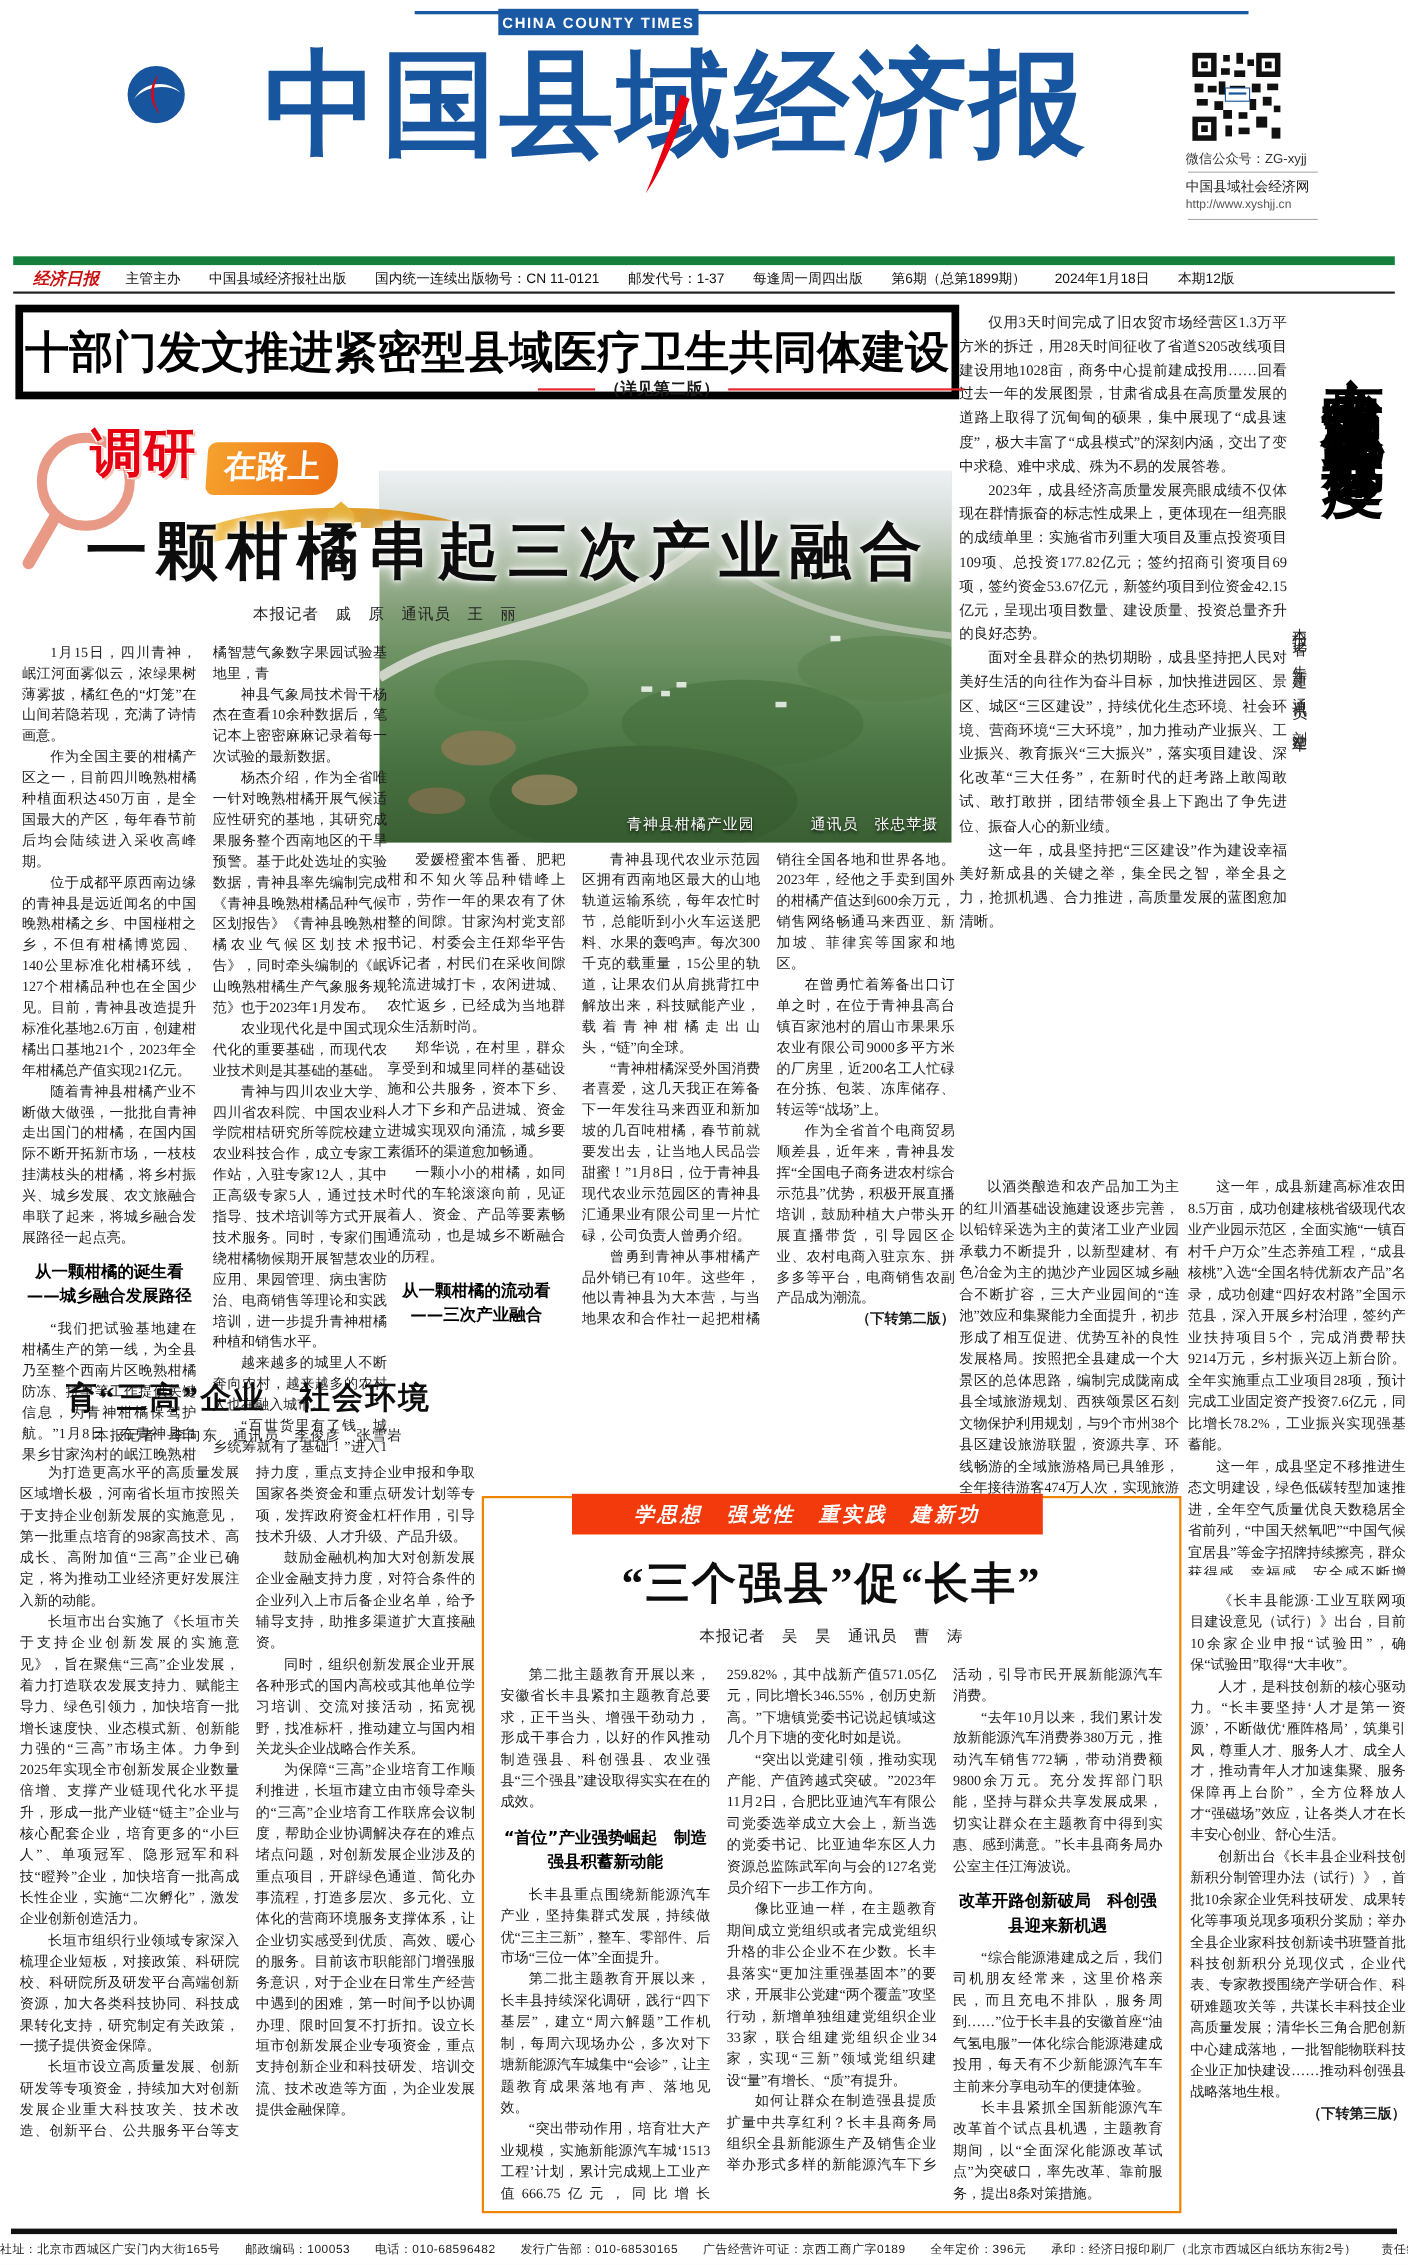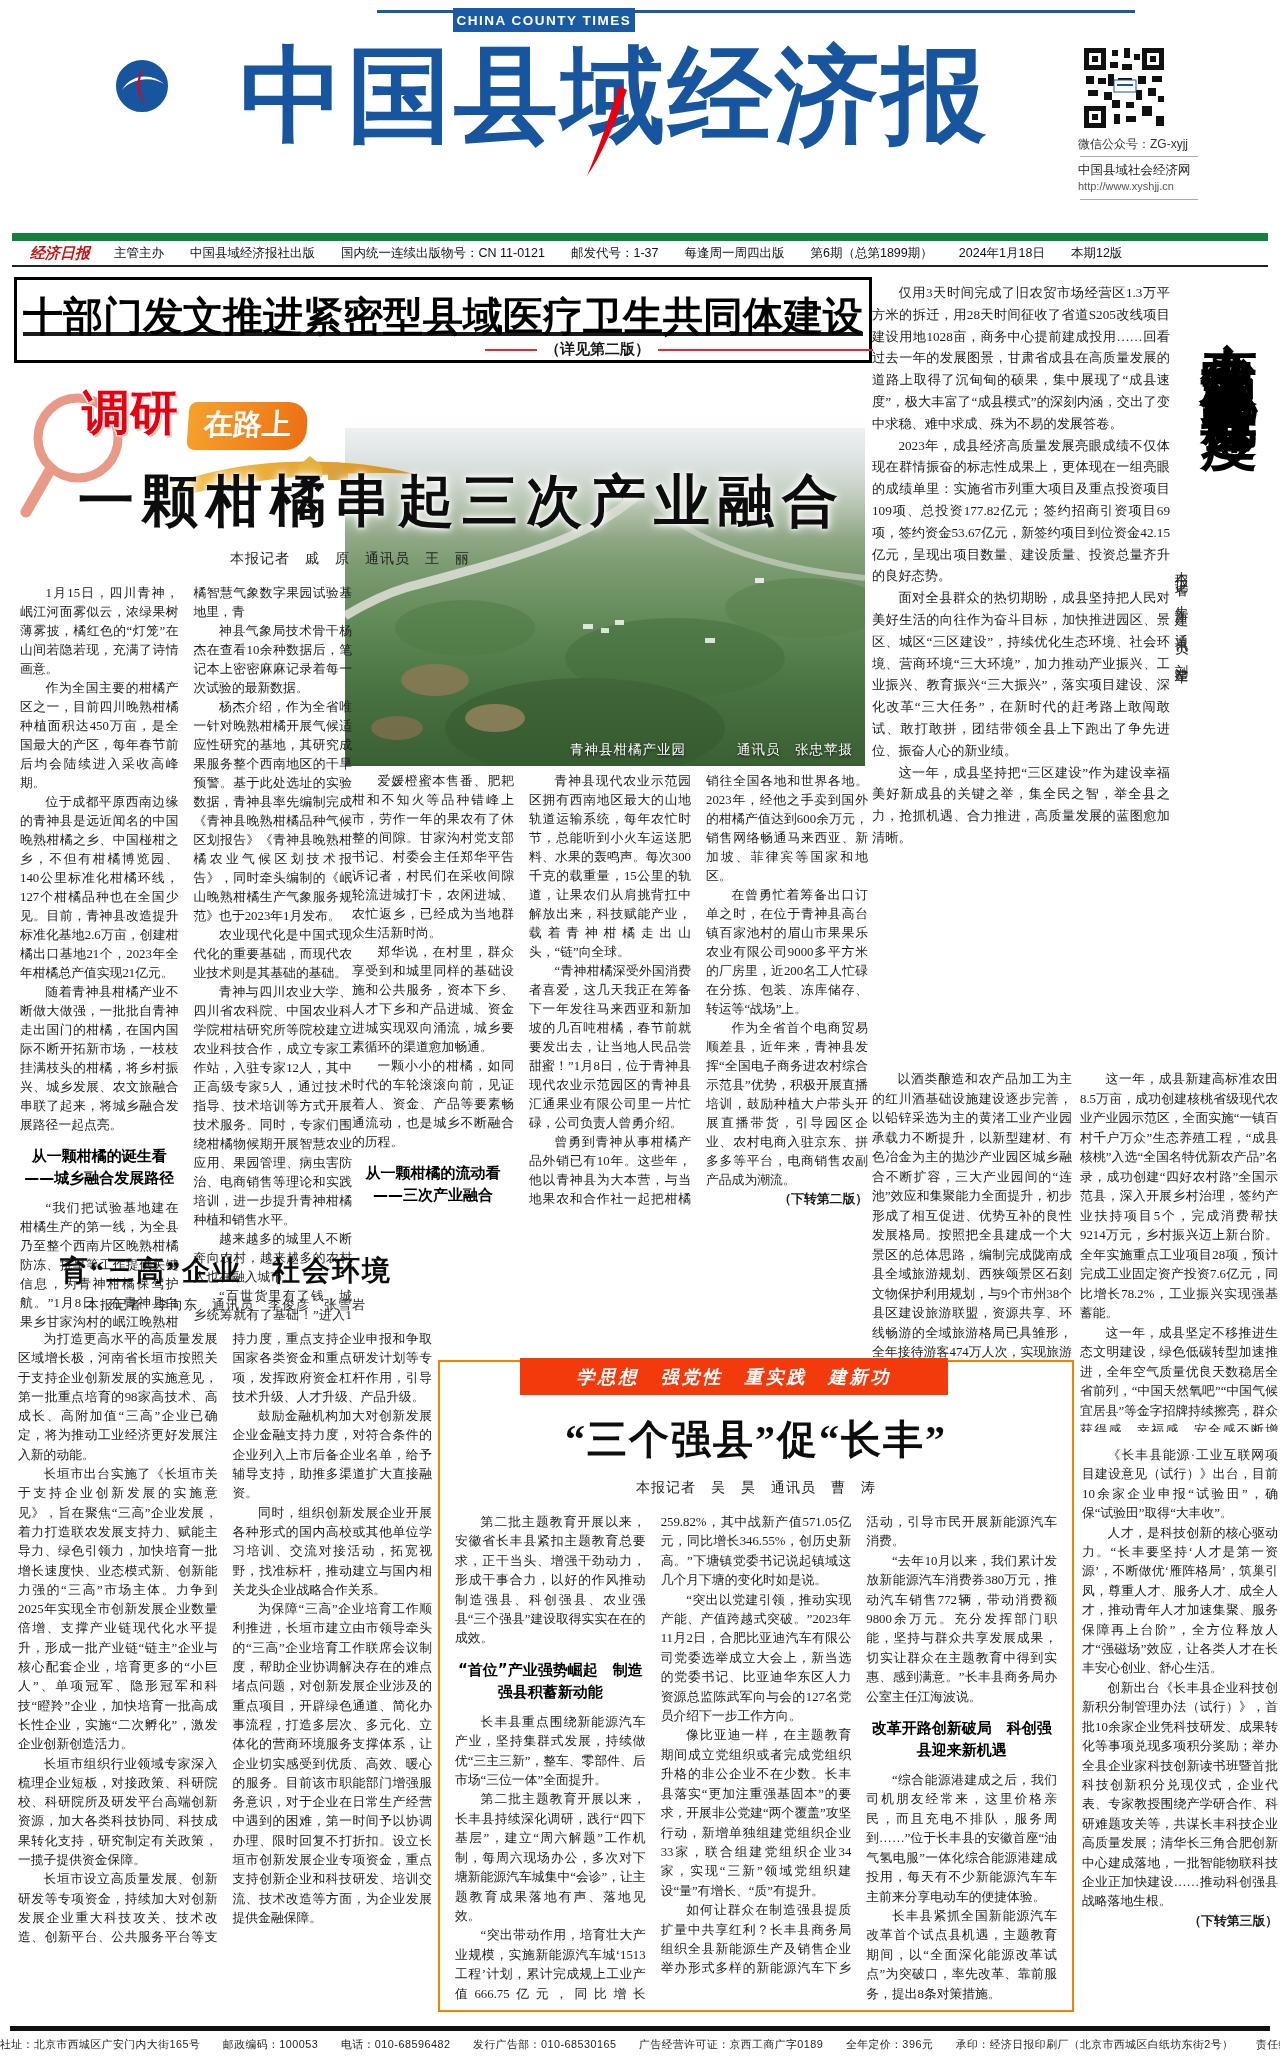--- a/index.html
+++ b/index.html
@@ -14,21 +14,21 @@
   .qr-meta { font-family:"Liberation Sans",sans-serif; color:#333; font-size:12px; }
   .qr-divider { background:#aaa; height:1px; }
   .site-name { font-size:12.5px; color:#222; }
   .site-url { font-size:11px; color:#555; }
 
   
   .info-bar { border-top:8px solid #15803d; border-bottom:2px solid #222; display:flex; align-items:center; gap:24px; padding:0 18px; font-size:12.5px; color:#111; font-family:"Liberation Sans",sans-serif; white-space:nowrap; }
   .sponsor-script { color:#c11; font-family:"Liberation Serif",serif; font-style:italic; font-weight:bold; font-size:15px; }
 
   
-  .banner { border:3px solid #000000;text-decoration:underline; }
+  .banner { border:7px solid #000000; }
   .banner-headline { font-family:"DejaVu Sans","Liberation Sans",sans-serif; font-weight:900; font-size:40px; color:#000; text-align:center; margin-top:9px; letter-spacing:0px; }
   .banner-note-row { position:absolute; left:468px; top:60px; width:388px; display:flex; align-items:center; gap:8px; }
   .red-line { background:#e8282d; height:2px; }
   .banner-note { font-family:"Liberation Sans",sans-serif; font-weight:bold; font-size:15px; white-space:nowrap; }
 
   
   .badge-main { font-family:"DejaVu Sans","Liberation Sans",sans-serif; font-weight:900; font-size:48px; color:#e60012; text-shadow:-1px -1px 0 #fff,1px -1px 0 #fff,-1px 1px 0 #fff,2px 2px 0 #f5c9b8; line-height:1; }
   .badge-ribbon { background:linear-gradient(100deg,#f6a22e,#ec6f12); color:#fff; font-family:"DejaVu Sans","Liberation Sans",sans-serif; font-weight:900; font-size:29px; padding:3px 16px 5px; border-radius:8px 20px 20px 8px; transform:skewX(-4deg); white-space:nowrap; }
 
   

